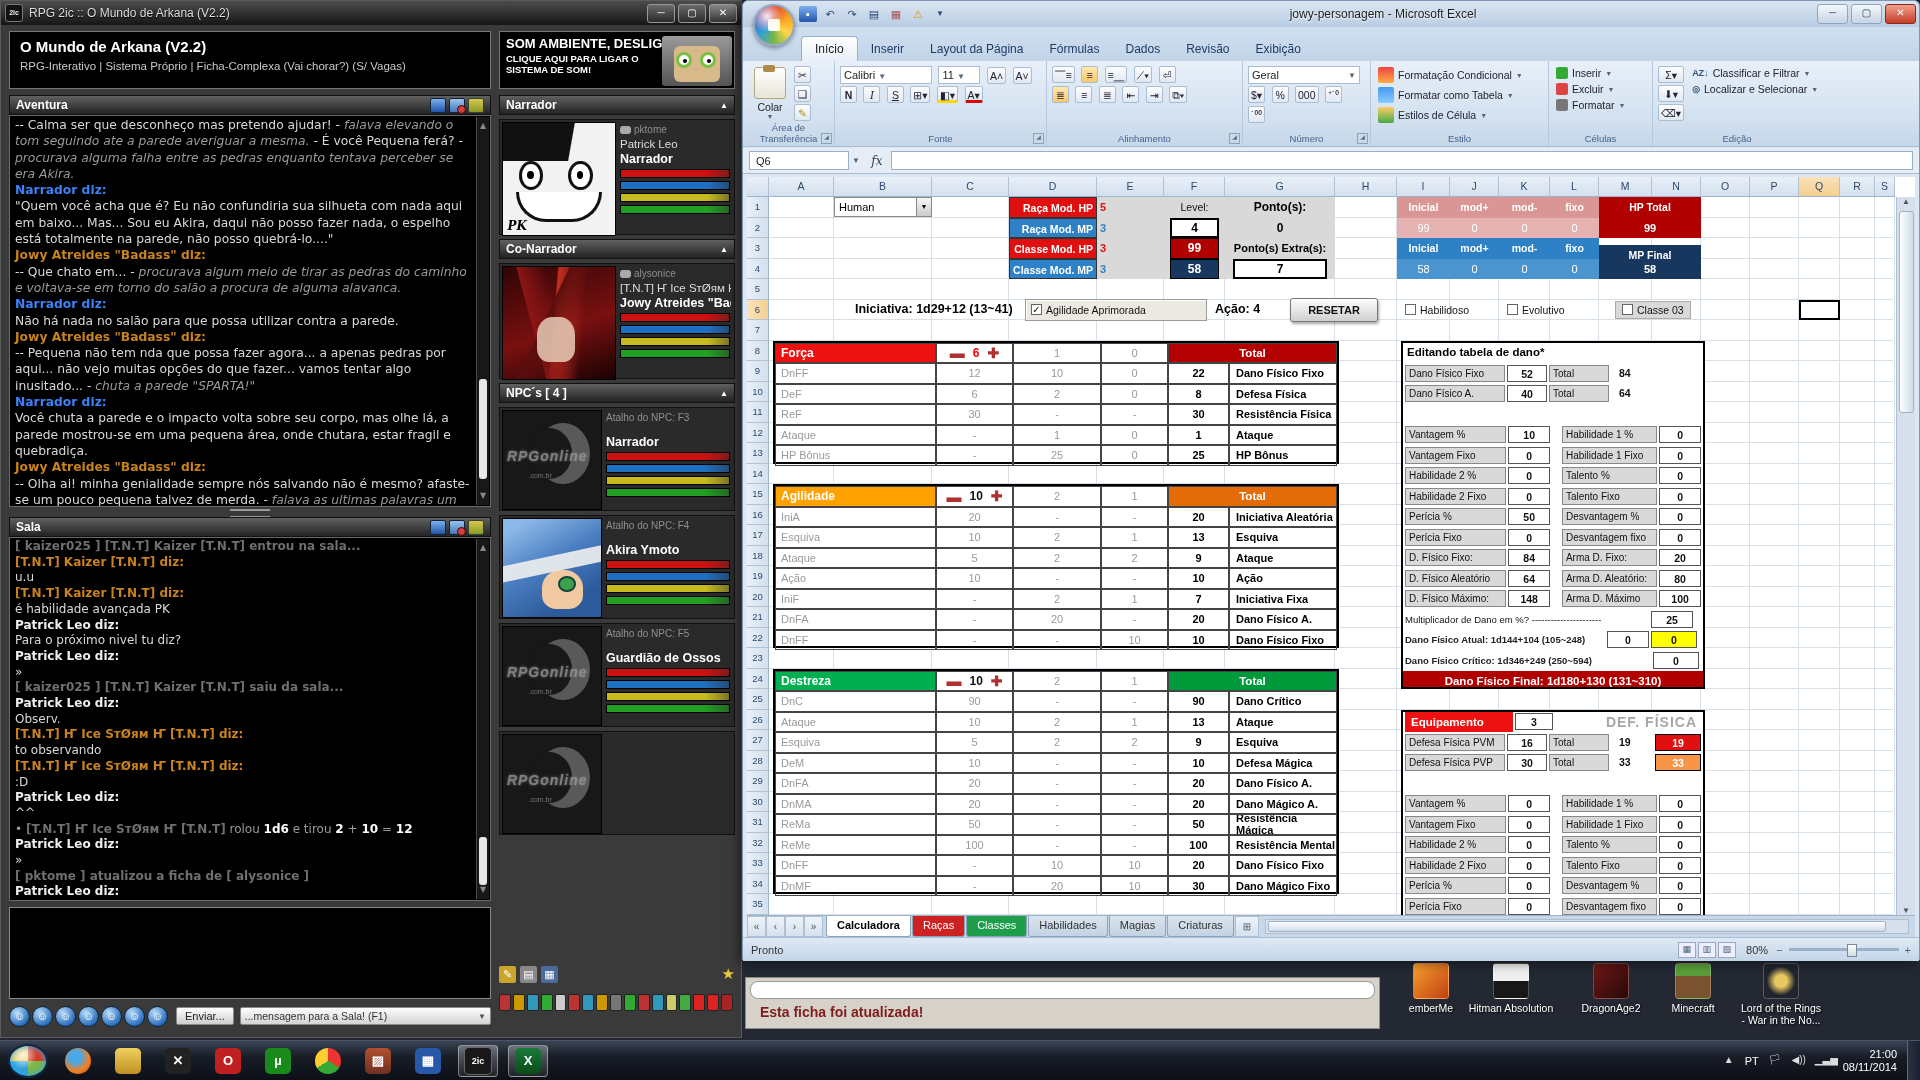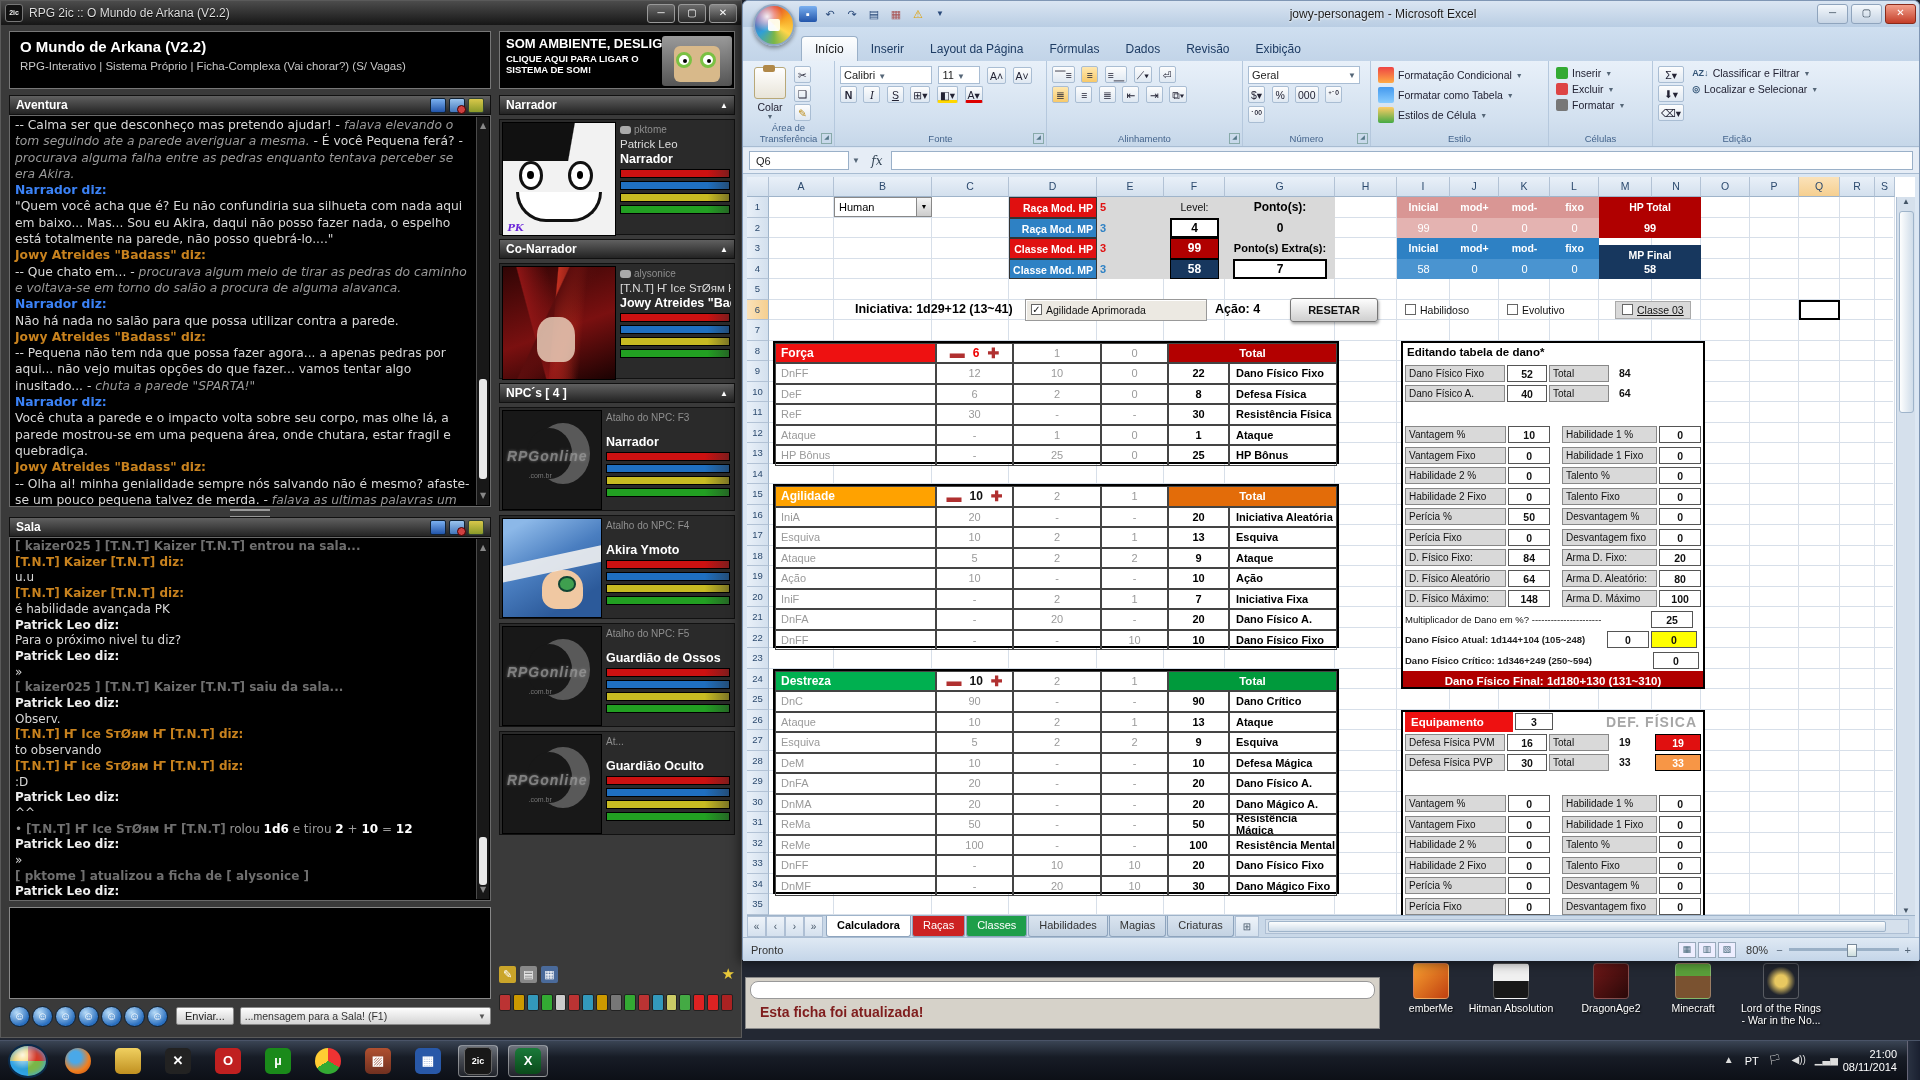--- a/index.html
+++ b/index.html
@@ -62,21 +62,21 @@
   .cname1{color:#ddd;font-size:11.5px;margin-top:3px;white-space:nowrap;}
   .cname2{color:#fff;font-weight:bold;font-size:12.5px;margin-top:2px;white-space:nowrap;}
   .bar{height:9px;margin-top:3px;border:1px solid #000;box-sizing:border-box;}
   
   .av-pk{background:#f2f2f2;}
   .av-pk .hair{position:absolute;left:0;top:0;width:100%;height:34%;background:linear-gradient(100deg,#111 60%,transparent 61%);}
   .av-pk .eyeL,.av-pk .eyeR{position:absolute;top:34%;width:22%;height:26%;background:#fff;border:3px solid #111;border-radius:50%;box-sizing:border-box;}
   .av-pk .eyeL{left:14%;} .av-pk .eyeR{left:58%;}
   .av-pk .eyeL:after,.av-pk .eyeR:after{content:"";position:absolute;left:30%;top:30%;width:35%;height:35%;background:#000;border-radius:50%;}
   .av-pk .grin{position:absolute;left:12%;top:62%;width:76%;height:26%;border:3px solid #111;border-top:none;border-radius:0 0 40px 40px;box-sizing:border-box;background:#fff;}
-  .av-pk .sig{position:absolute;left:4%;bottom:2%;font-family:"DejaVu Serif",serif;font-style:italic;font-weight:bold;font-size:10px;color:#6d28d9;}
+  .av-pk .sig{position:absolute;left:4%;bottom:2%;font-family:"DejaVu Serif",serif;font-style:italic;font-weight:bold;font-size:12px;color:#000000;}
   .av-red{background:
     linear-gradient(115deg,transparent 40%,#5c0d0d 41%,transparent 60%),
     linear-gradient(75deg,transparent 30%,#8c1515 31%,transparent 52%),
     linear-gradient(95deg,transparent 45%,#c03020 46%,transparent 70%),
     linear-gradient(160deg,#300505,#7a1010 55%,#1a0202);}
   .av-red .skin{position:absolute;left:30%;top:45%;width:34%;height:40%;background:#e8cdb8;border-radius:40% 40% 30% 30%;opacity:.85;}
   .av-logo{background:#181818;}
   .av-logo .moon{position:absolute;left:34%;top:12%;width:55%;height:62%;border-radius:50%;background:#6a6a6a;opacity:.8;}
   .av-logo .moon:after{content:"";position:absolute;left:-18%;top:8%;width:85%;height:85%;border-radius:50%;background:#181818;}
   .av-logo .txt{position:absolute;left:4%;top:38%;font-weight:bold;font-style:italic;font-size:14px;color:#9a9a9a;opacity:.8;letter-spacing:1px;text-shadow:0 0 3px #888;}
@@ -371,28 +371,20 @@
           <div class="bar" style="width: 124px; background: linear-gradient(90deg, rgb(31, 111, 192) 80%, rgba(31, 111, 192, 0.533));"></div>
           <div class="bar" style="width: 124px; background: linear-gradient(90deg, rgb(200, 187, 34) 80%, rgba(200, 187, 34, 0.533));"></div>
           <div class="bar" style="width: 124px; background: linear-gradient(90deg, rgb(34, 160, 34) 80%, rgba(34, 160, 34, 0.533));"></div>
         </div>
       </div>
       <div class="card" style="position: absolute; left: 0px; top: 324px; width: 236px; height: 104px;">
         <div class="avatar av-logo" style="width: 98px; height: 98px;">
           <div class="moon"></div>
           <div class="txt">RPGonline</div>
           <div class="txt2">.com.br</div>
-        </div>
-        <div class="cinfo" style="inset: 4px 3px 3px 106px;">
-          <div class="cuser">At...</div>
-          <div class="cname2" style="margin-top: 12px;">Guardião Oculto</div>
-          <div class="bar" style="width: 124px; background: linear-gradient(90deg, rgb(204, 17, 17) 80%, rgba(204, 17, 17, 0.533));"></div>
-          <div class="bar" style="width: 124px; background: linear-gradient(90deg, rgb(31, 111, 192) 80%, rgba(31, 111, 192, 0.533));"></div>
-          <div class="bar" style="width: 124px; background: linear-gradient(90deg, rgb(200, 187, 34) 80%, rgba(200, 187, 34, 0.533));"></div>
-          <div class="bar" style="width: 124px; background: linear-gradient(90deg, rgb(34, 160, 34) 80%, rgba(34, 160, 34, 0.533));"></div>
         </div>
       </div>
     </div>
 
   <div class="abs" style="left:498px;top:962px;width:236px;height:22px;display:flex;align-items:center;">
     <span class="tool-ic" style="background:#caa52a;color:#fff;">✎</span>
     <span class="tool-ic" style="background:#888;color:#fff;">▤</span>
     <span class="tool-ic" style="background:#4a6a9a;color:#fff;">▦</span>
     <span style="flex:1;"></span>
     <span style="color:#e8c83a;font-size:15px;">★</span>
@@ -753,21 +745,21 @@
       <div class="cellblock" style="left: 468px; top: 124.5px; font-weight: bold; font-size: 12.5px; color: rgb(0, 0, 0);">Ação: 4</div>
       <div class="cellblock" style="left: 543px; top: 120.5px; width: 88px; height: 24px; background: linear-gradient(rgb(253, 253, 253), rgb(207, 207, 207)); border: 1px solid rgb(119, 119, 119); border-radius: 3px; box-shadow: rgba(0, 0, 0, 0.35) 1px 2px 3px; font-weight: bold; font-size: 11px; line-height: 22px; text-align: center; color: rgb(17, 17, 17);">RESETAR</div>
       <div class="cellblock chk" style="left: 658px; top: 123.5px; height: 18px;">
         <span class="bx"></span>
         <span style="display: inline;">Habilidoso</span>
       </div>
       <div class="cellblock chk" style="left: 760px; top: 123.5px; height: 18px;">
         <span class="bx"></span>
         <span style="display: inline;">Evolutivo</span>
       </div>
-      <div class="cellblock chk" style="left: 868px; top: 123.5px; height: 18px; background: rgb(217, 217, 217); border: 1px solid rgb(170, 170, 170); padding: 0px 6px; text-decoration: underline;">
+      <div class="cellblock chk" style="left: 868px; top: 123.5px; height: 18px; background: rgb(217, 217, 217); border: 1px solid rgb(170, 170, 170); padding: 0px 6px;">
         <span class="bx"></span>
         <span style="display: inline;">Classe 03</span>
       </div>
       <div class="stat-table" style="left: 26px; top: 163.5px; width: 566px; height: 123px; grid-template-columns: 161px 77px 88px 67px 61px 108px; grid-auto-rows: 20.5px;">
         <div class="st-cell st-head" style="background: rgb(238, 17, 17);">Força</div>
         <div class="st-cell" style="justify-content: center; gap: 8px;">
           <span style="color: rgb(176, 48, 48); font-weight: bold; font-size: 15px;">▬</span>
           <span style="color: rgb(238, 0, 0); font-weight: bold; font-size: 12px;">6</span>
           <span style="color: rgb(176, 48, 48); font-weight: bold; font-size: 14px;">✚</span>
         </div>

